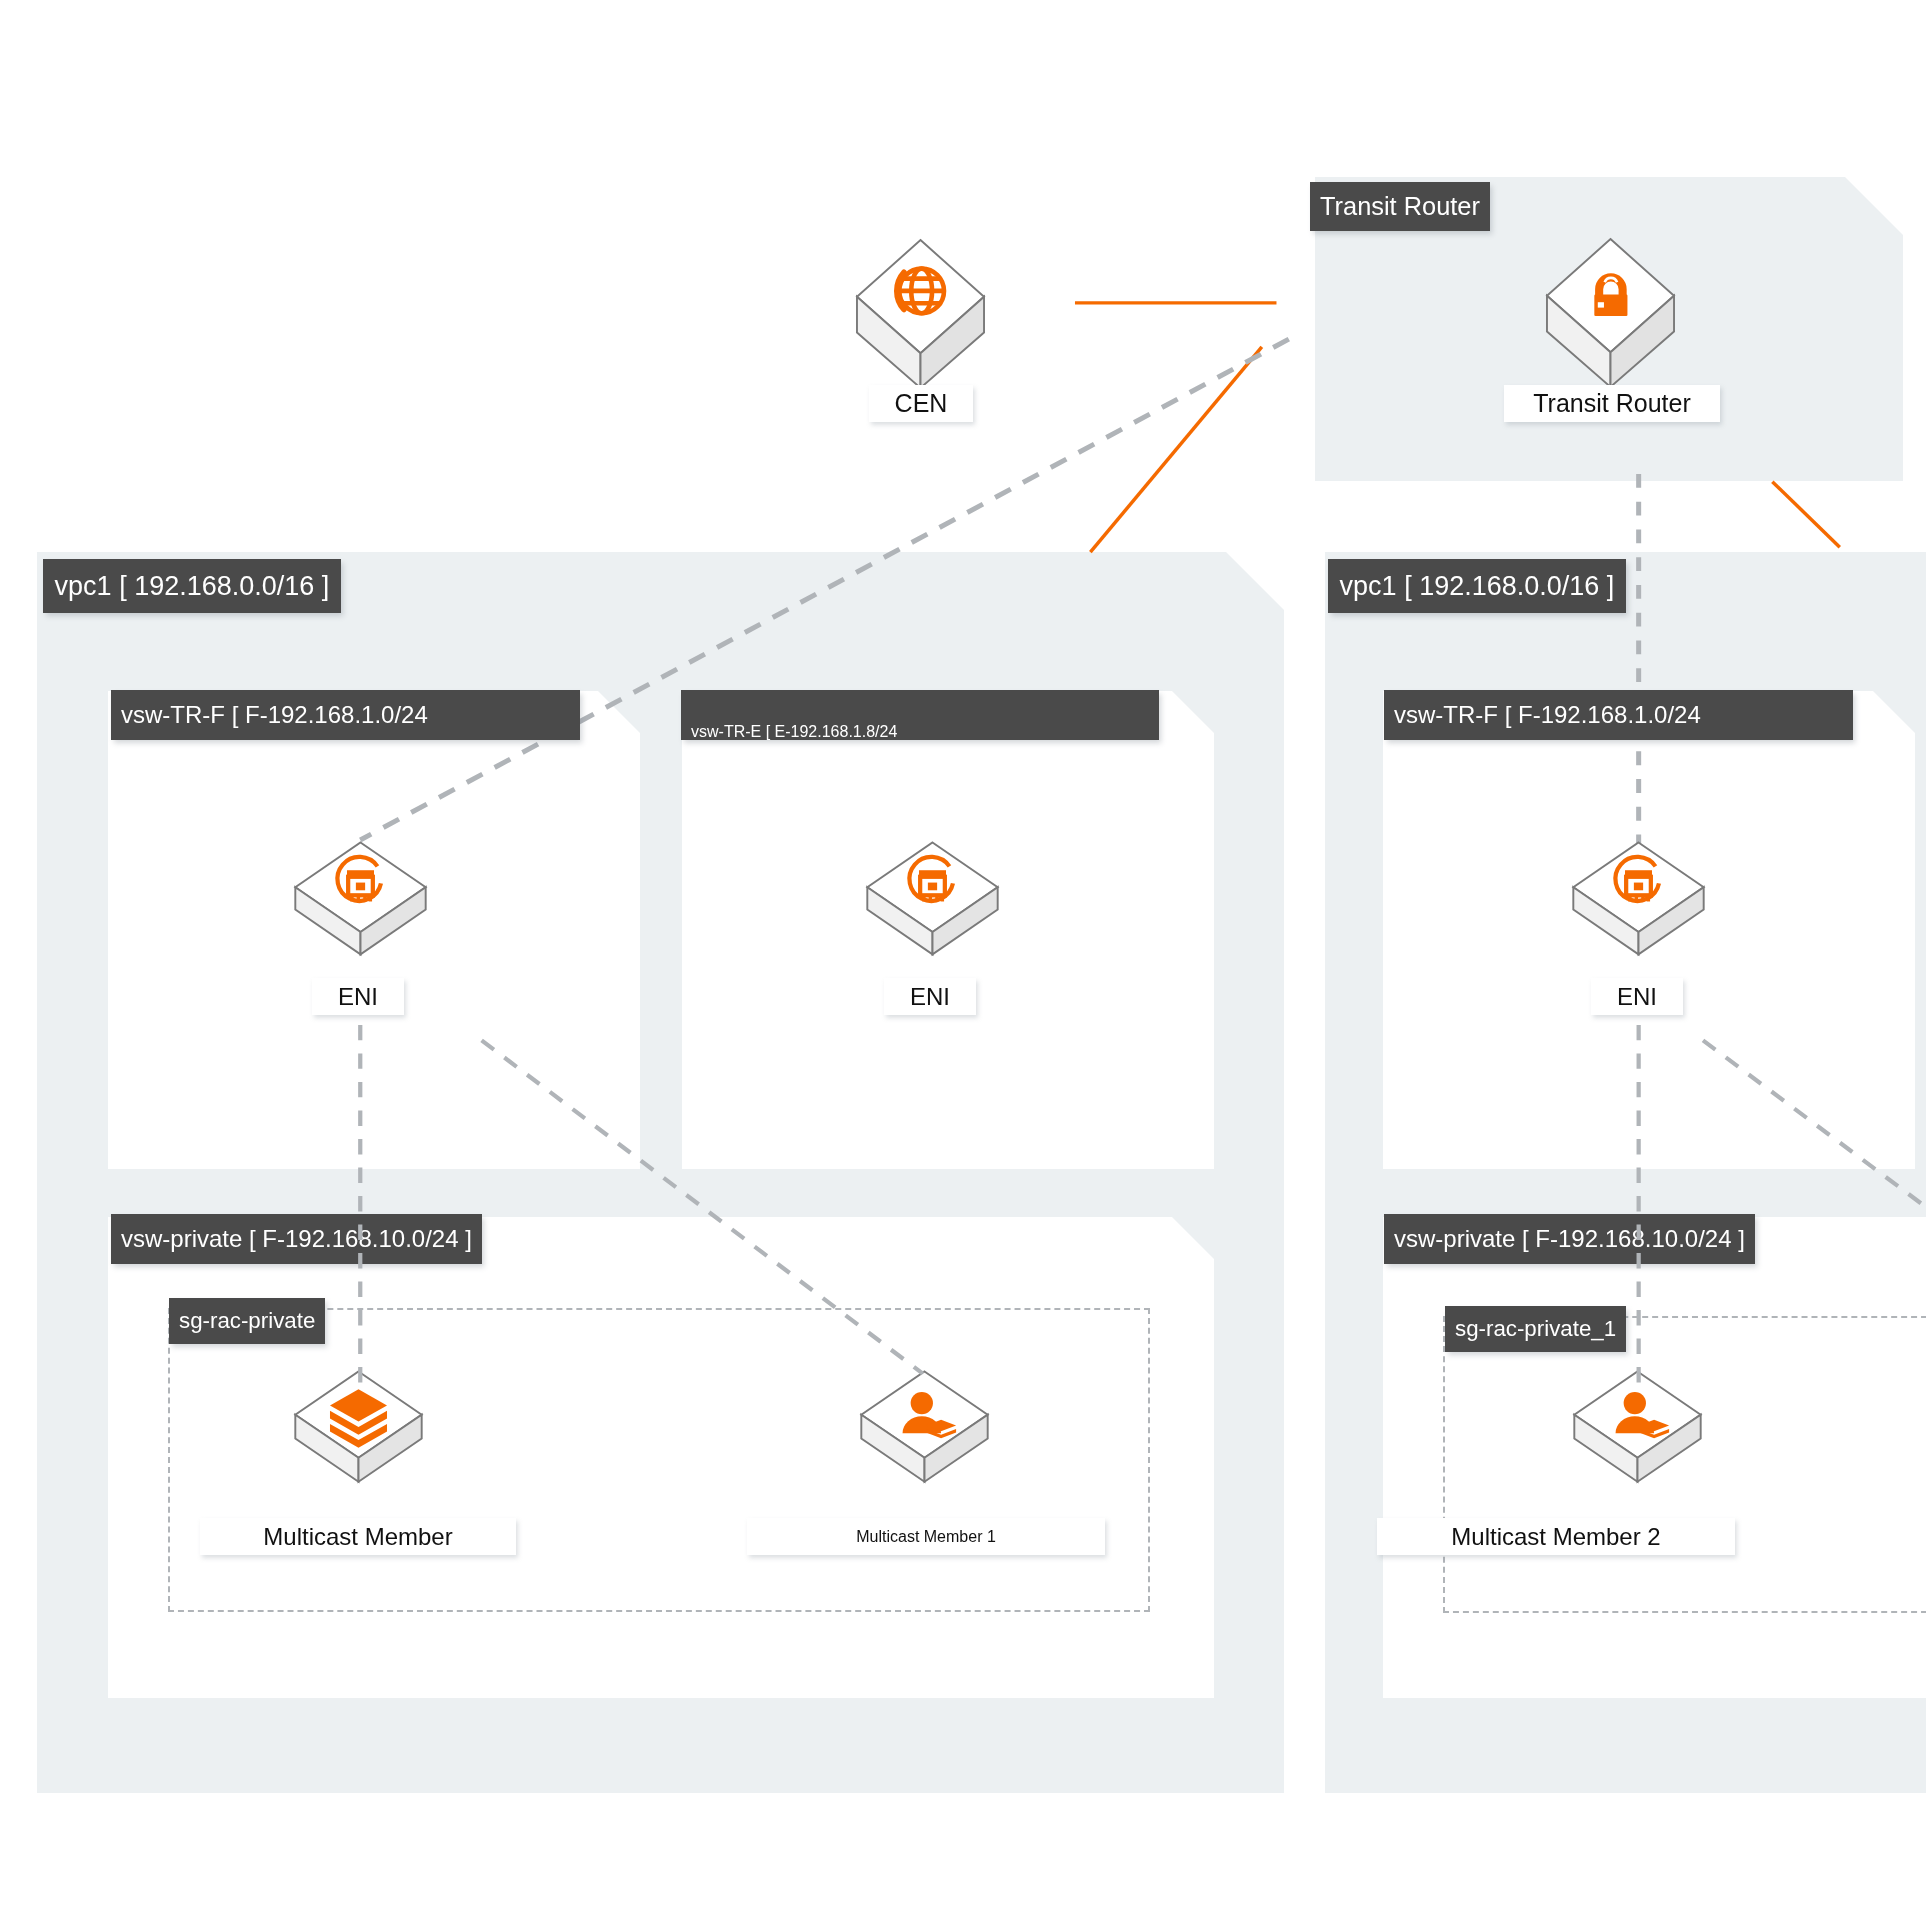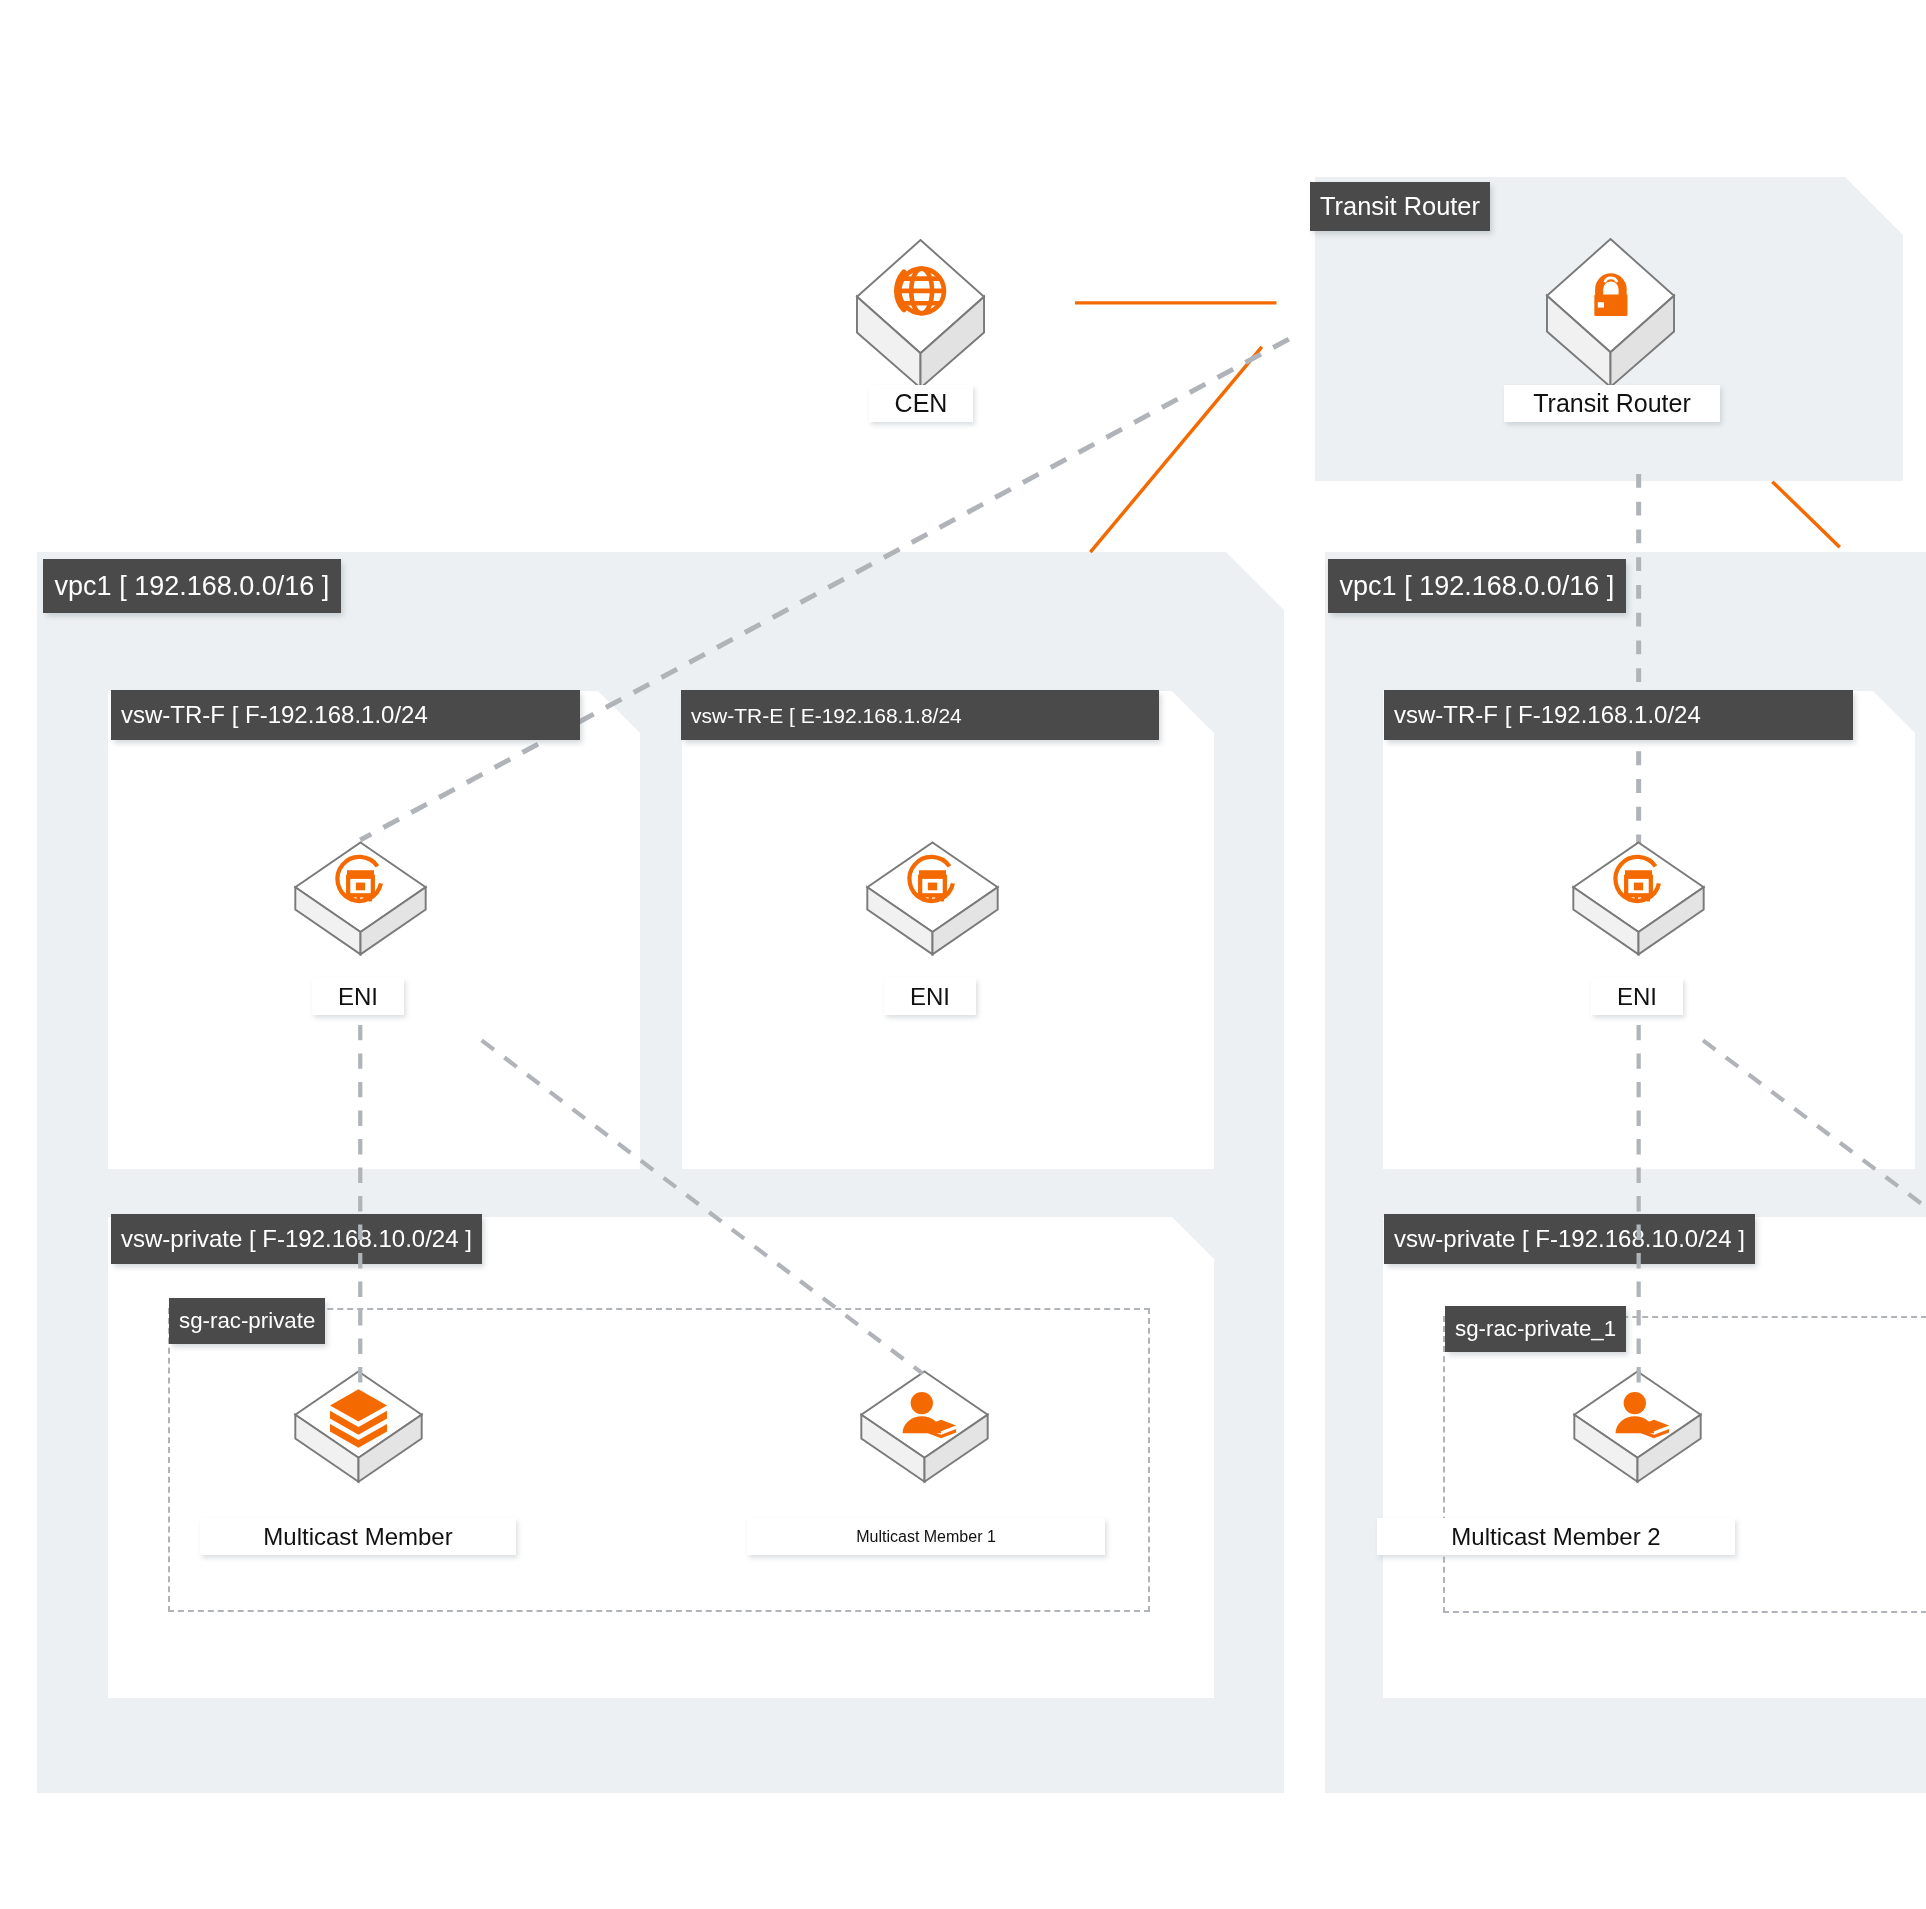--- a/index.html
+++ b/index.html
@@ -155,21 +155,21 @@
         <rect x="182" y="143" width="9" height="16"></rect>
         <rect x="196" y="143" width="9" height="16"></rect>
       </g>
     </svg>
   </div>
   <div class="cap" style="left:312px; top:978px; width:92px; height:37px; font-size:24px;">
     <span>ENI</span>
   </div>
 
   <div class="panel notch white" style="left:682px; top:691px; width:532px; height:478px; clip-path:polygon(0 0, calc(100% - 42px) 0, 100% 42px, 100% 100%, 0 100%);"></div>
-  <div class="tag" style="left:681px; top:690px; width:478px; height:50px; padding:0 10px; font-size:21px;">
+  <div class="tag" style="left:681px; top:690px; width:478px; height:50px; padding:0 10px; font-size:16px;align-items:flex-end;">
     <span>vsw-TR-E [ E-192.168.1.8/24</span>
   </div>
   <div class="node" style="left:865px; top:840px; width:135px; height:116px;">
     <svg width="135" height="116" viewBox="0 0 350 300">
       <polygon points="175,6 344,122 175,238 6,122" fill="#ffffff" stroke="#7a7a7a" stroke-width="5"></polygon>
       <polygon points="6,122 175,238 175,296 6,180" fill="#f1f1f1" stroke="#7a7a7a" stroke-width="5"></polygon>
       <polygon points="175,238 344,122 344,180 175,296" fill="#e4e4e4" stroke="#7a7a7a" stroke-width="5"></polygon>
       <g stroke="#f56a00" fill="none" stroke-width="11">
         <path d="M219 68 A57 57 0 1 0 228 112"></path>
       </g>

